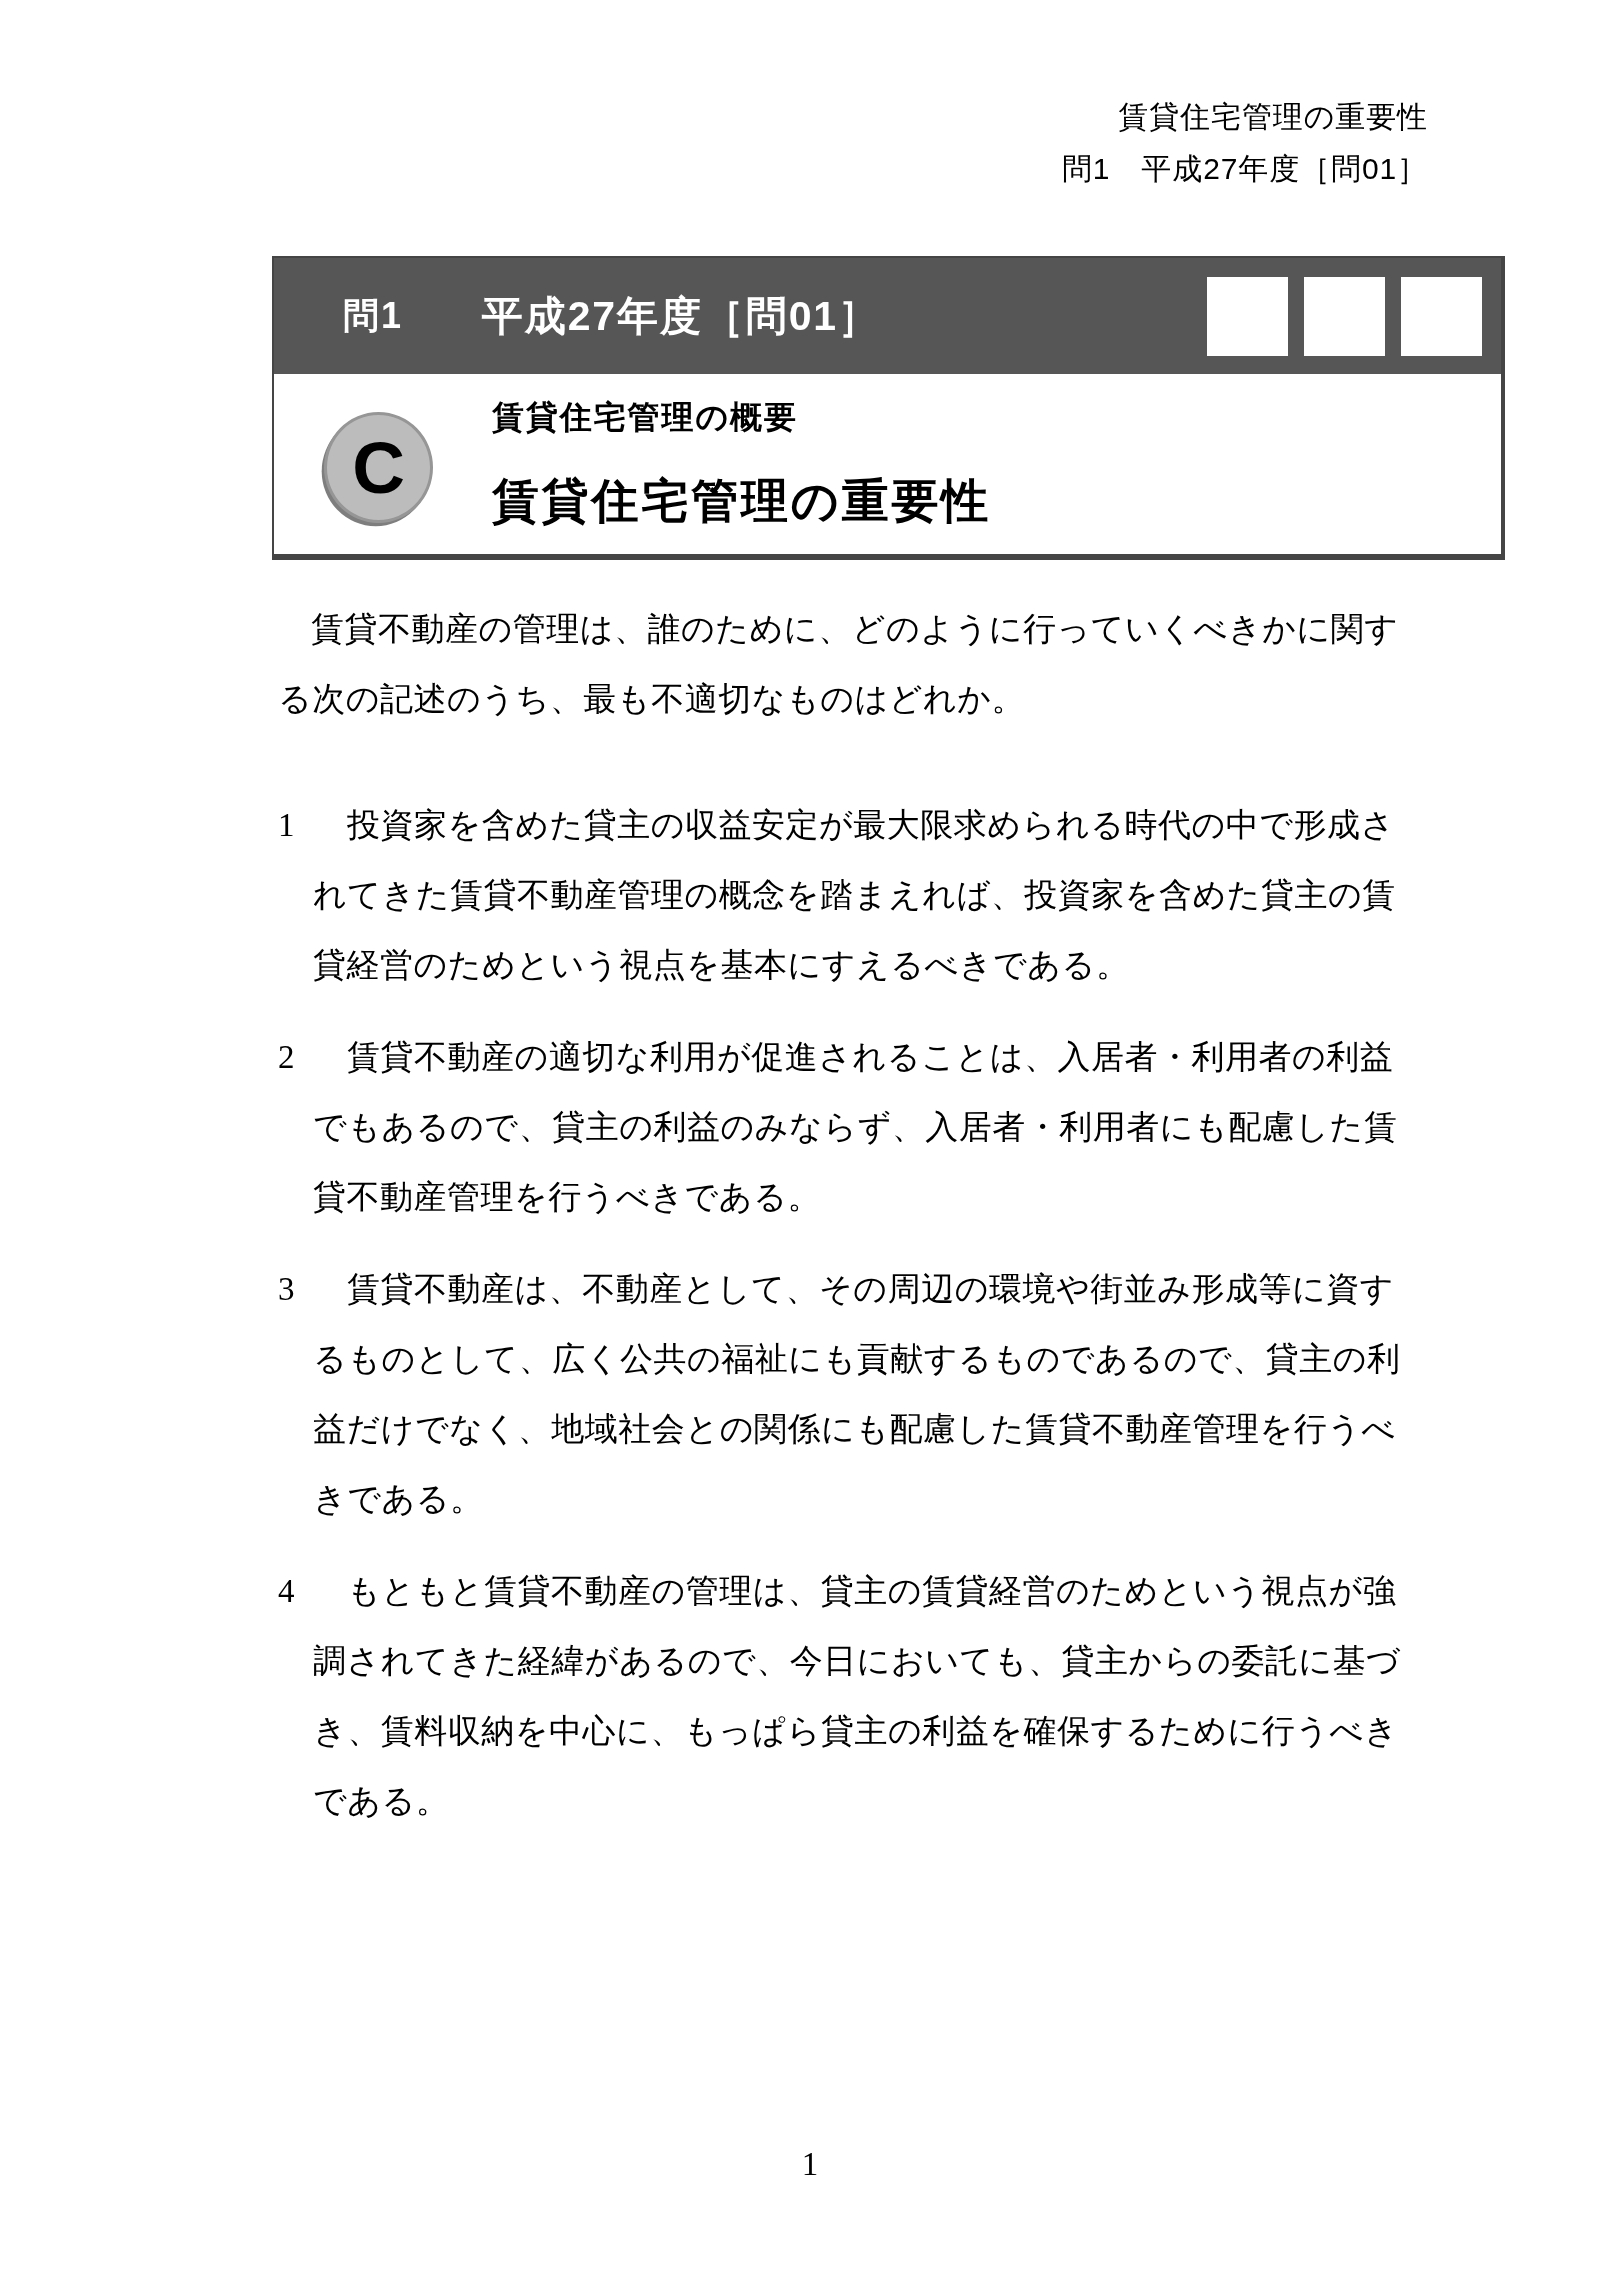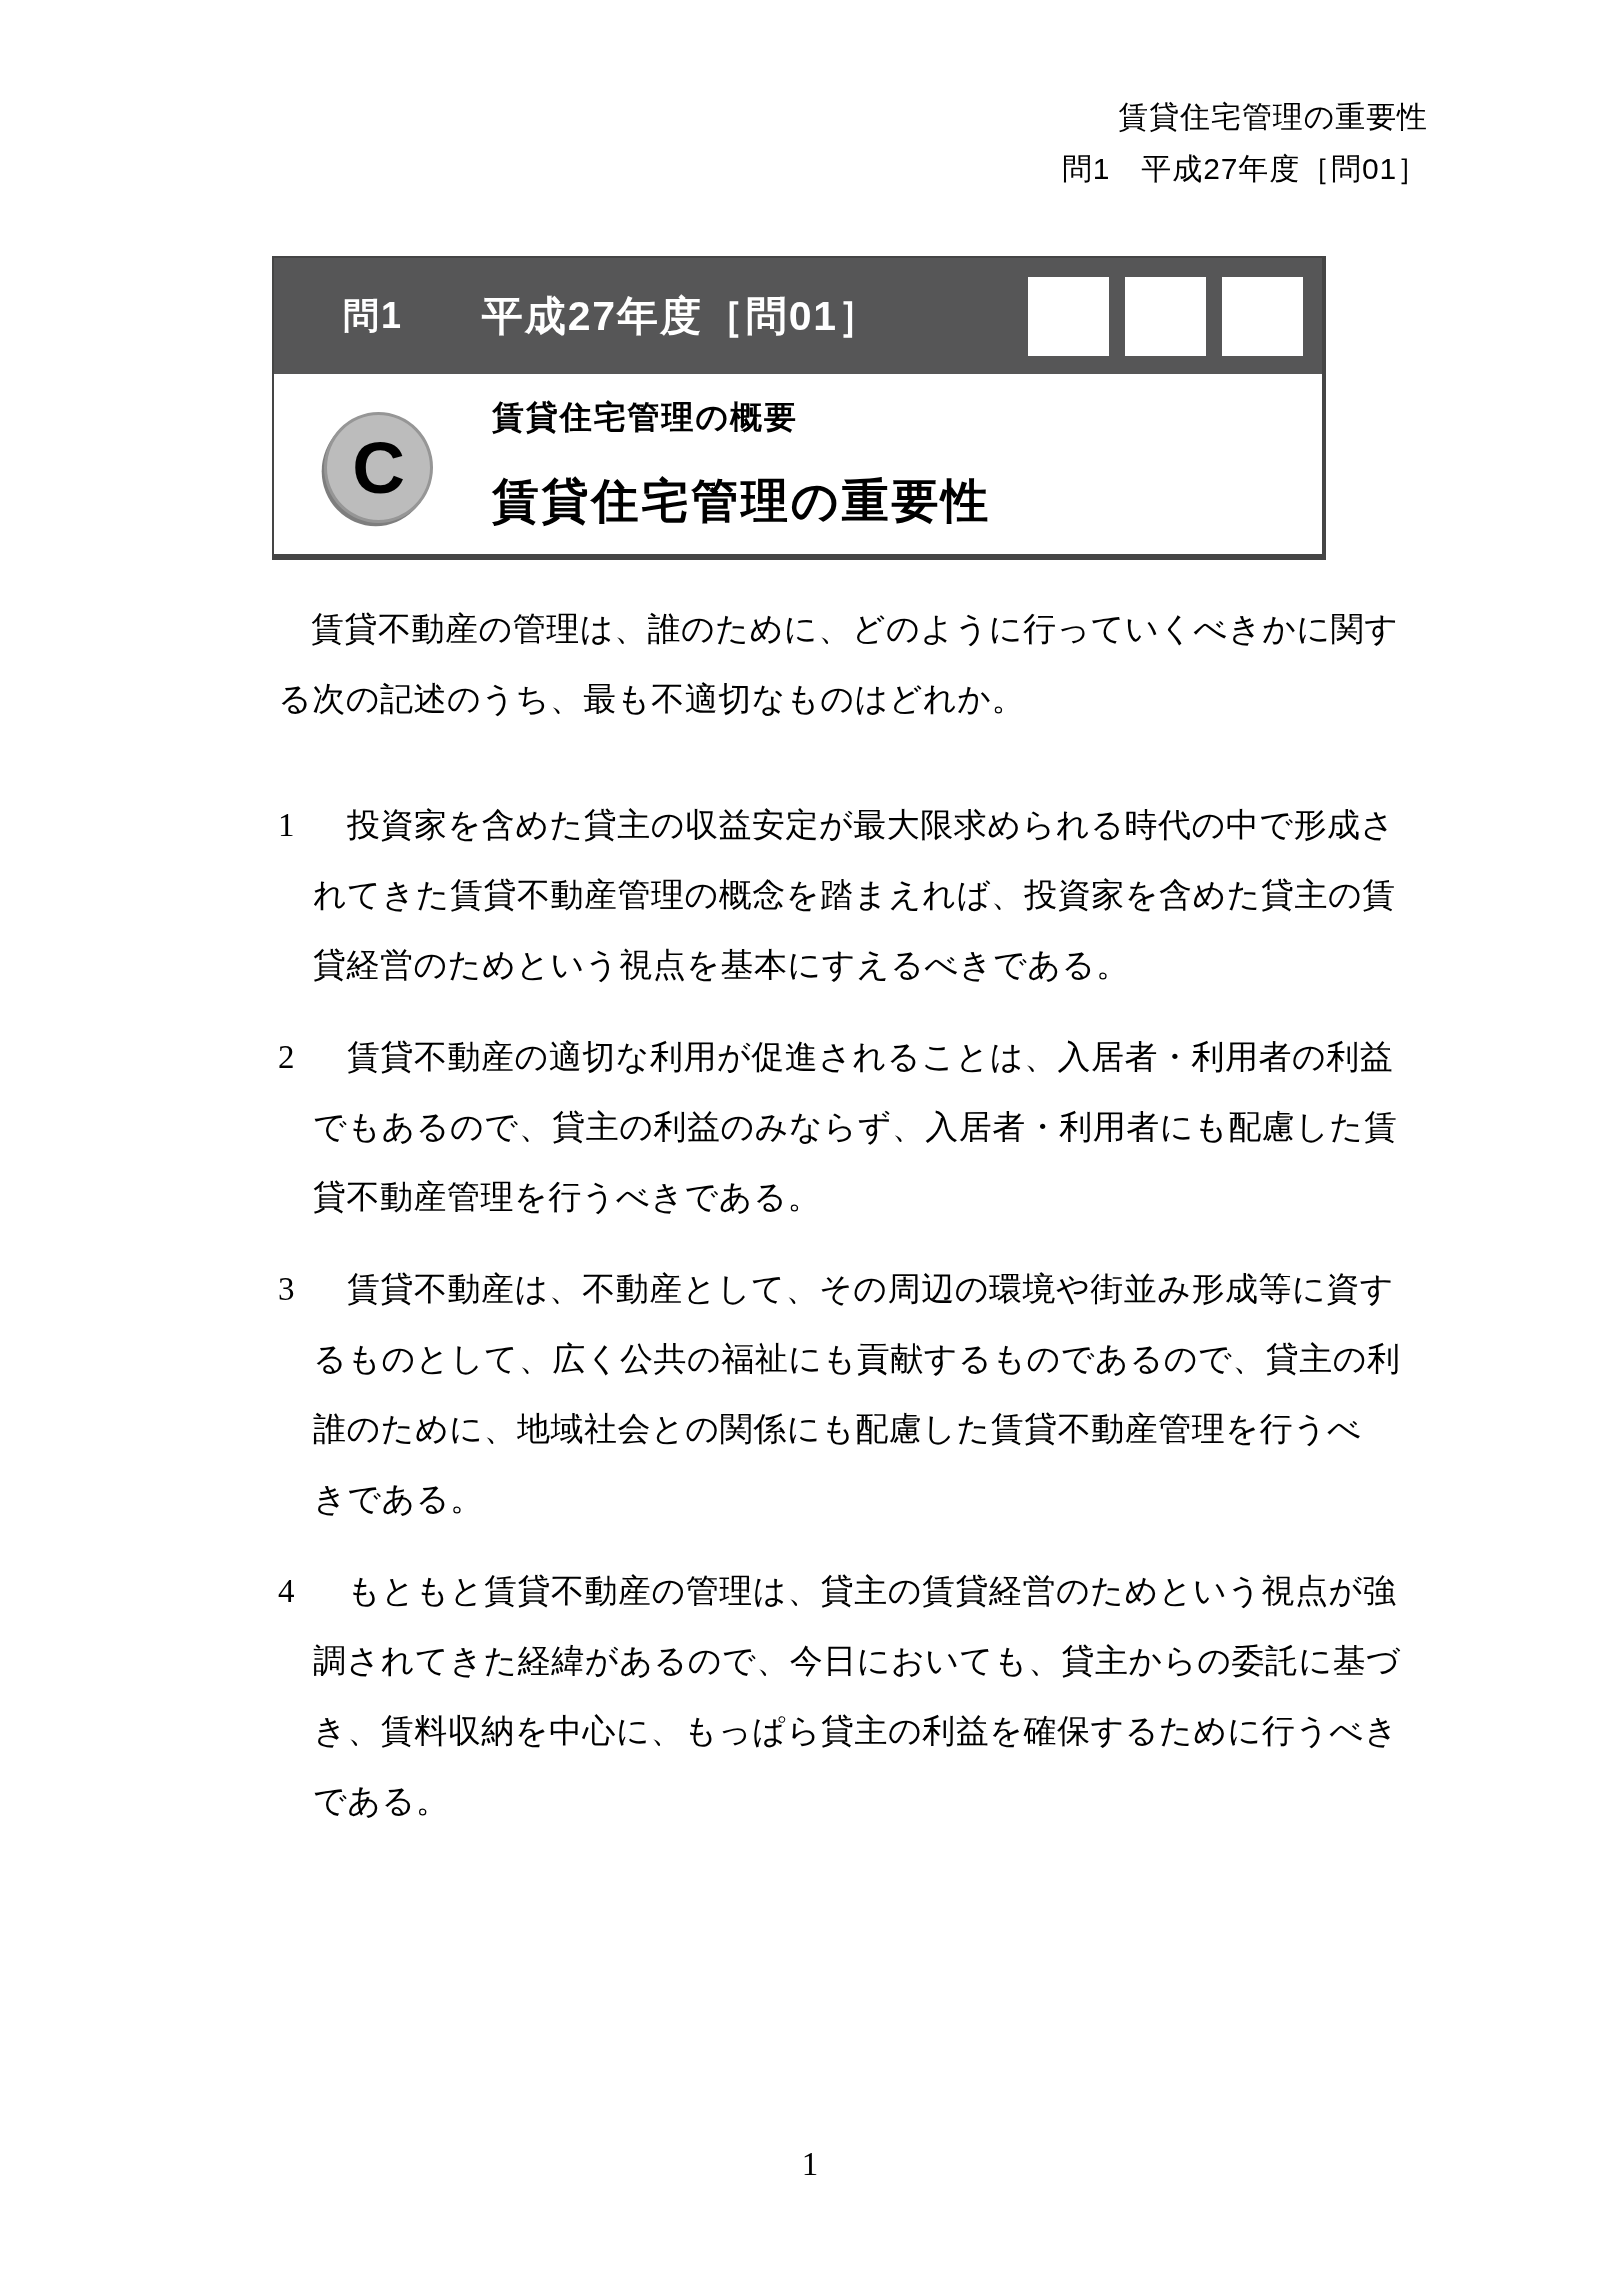--- a/index.html
+++ b/index.html
@@ -11,21 +11,21 @@
 
   
   .running-header {
     position:absolute; top:91px; right:192px; text-align:right;
     font-family:"Liberation Sans","DejaVu Sans",sans-serif;
     font-size:30px; line-height:52px; color:#000; letter-spacing:0.9px;
   }
 
   
   .qbox {
-    position:absolute; left:272px; top:256px; width:1054px; box-sizing:border-box;
+    position:absolute; left:272px; top:256px; width:1233px; box-sizing:border-box;
     background:#0369a1;
     border:2.8px solid #454545; border-right:4.6px solid #454545; border-bottom:6.5px solid #454545;
   }
   .qbox-band {
     background:#565657; height:116px; display:flex; align-items:center;
     padding:0 19.4px 0 69px; box-sizing:border-box;
     font-family:"Liberation Sans","DejaVu Sans",sans-serif; color:#ffffff;
   }
   .band-tag   { font-size:36px; font-weight:bold; letter-spacing:1.9px; }
   .band-exam  { font-size:41px; font-weight:600; margin-left:79px; letter-spacing:1.9px; }
@@ -113,21 +113,21 @@
 
     <div class="option">
       <div class="line first"><span class="num">2</span><span>賃貸不動産の適切な利用が促進されることは、入居者・利用者の利益</span></div>
       <div class="line">でもあるので、貸主の利益のみならず、入居者・利用者にも配慮した賃</div>
       <div class="line">貸不動産管理を行うべきである。</div>
     </div>
 
     <div class="option">
       <div class="line first"><span class="num">3</span><span>賃貸不動産は、不動産として、その周辺の環境や街並み形成等に資す</span></div>
       <div class="line">るものとして、広く公共の福祉にも貢献するものであるので、貸主の利</div>
-      <div class="line">誰のために、地域社会との関係にも配慮した賃貸不動産管理を行うべ</div>
+      <div class="line">益だけでなく、地域社会との関係にも配慮した賃貸不動産管理を行うべ</div>
       <div class="line">きである。</div>
     </div>
 
     <div class="option">
       <div class="line first"><span class="num">4</span><span>もともと賃貸不動産の管理は、貸主の賃貸経営のためという視点が強</span></div>
       <div class="line">調されてきた経緯があるので、今日においても、貸主からの委託に基づ</div>
       <div class="line">き、賃料収納を中心に、もっぱら貸主の利益を確保するために行うべき</div>
       <div class="line">である。</div>
     </div>
 

